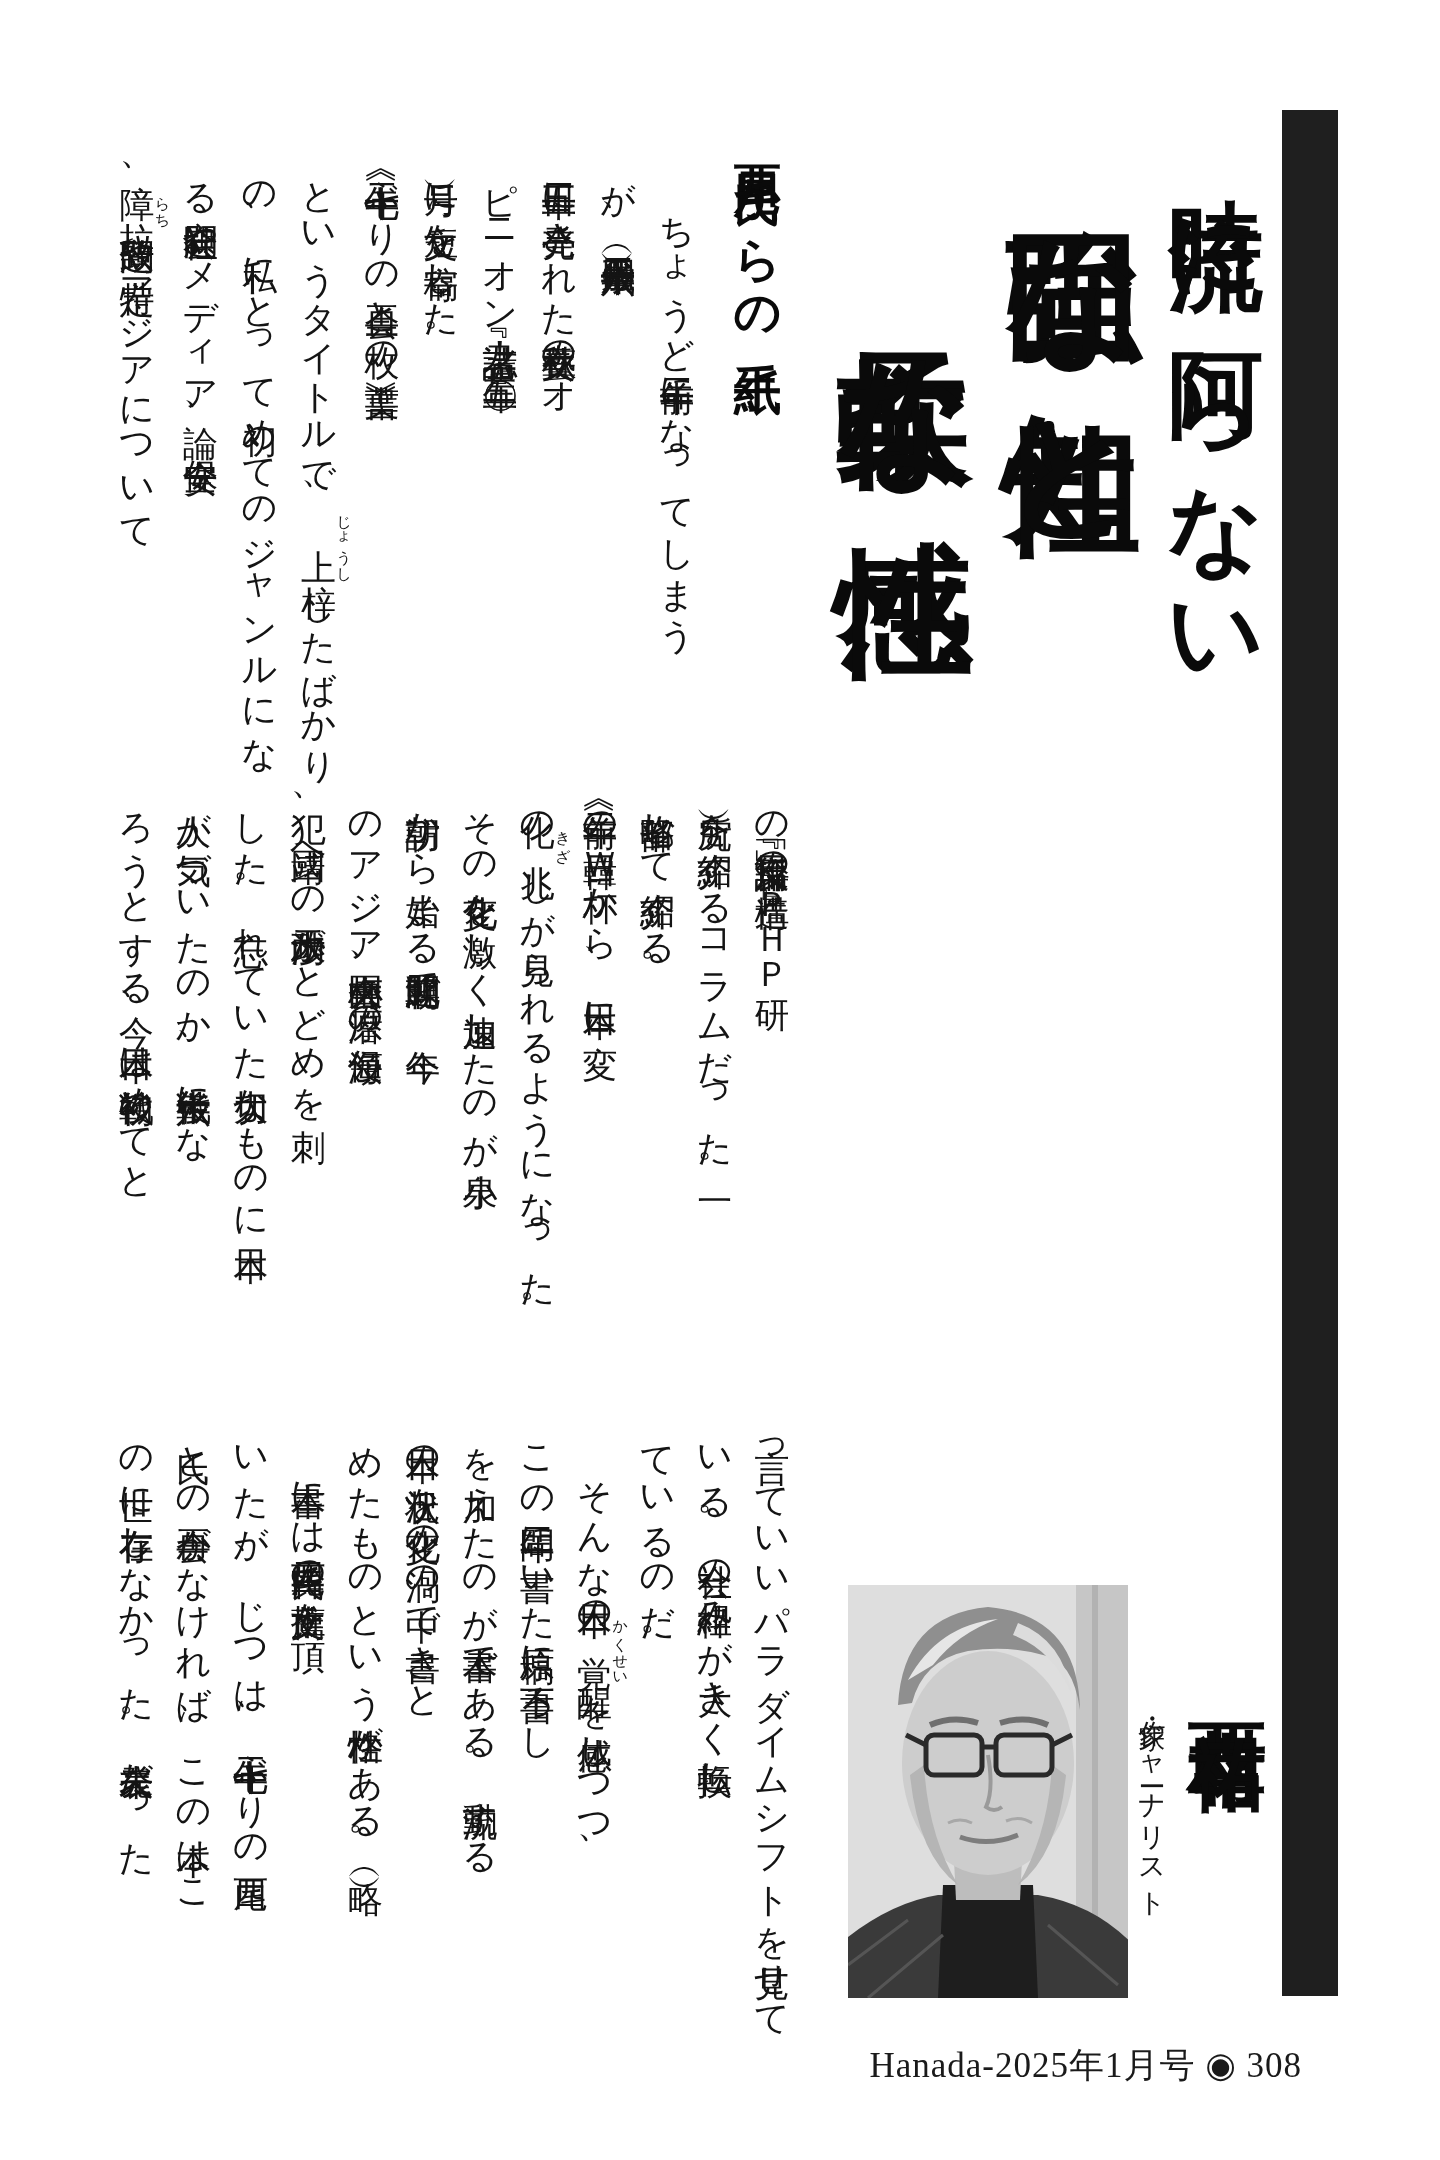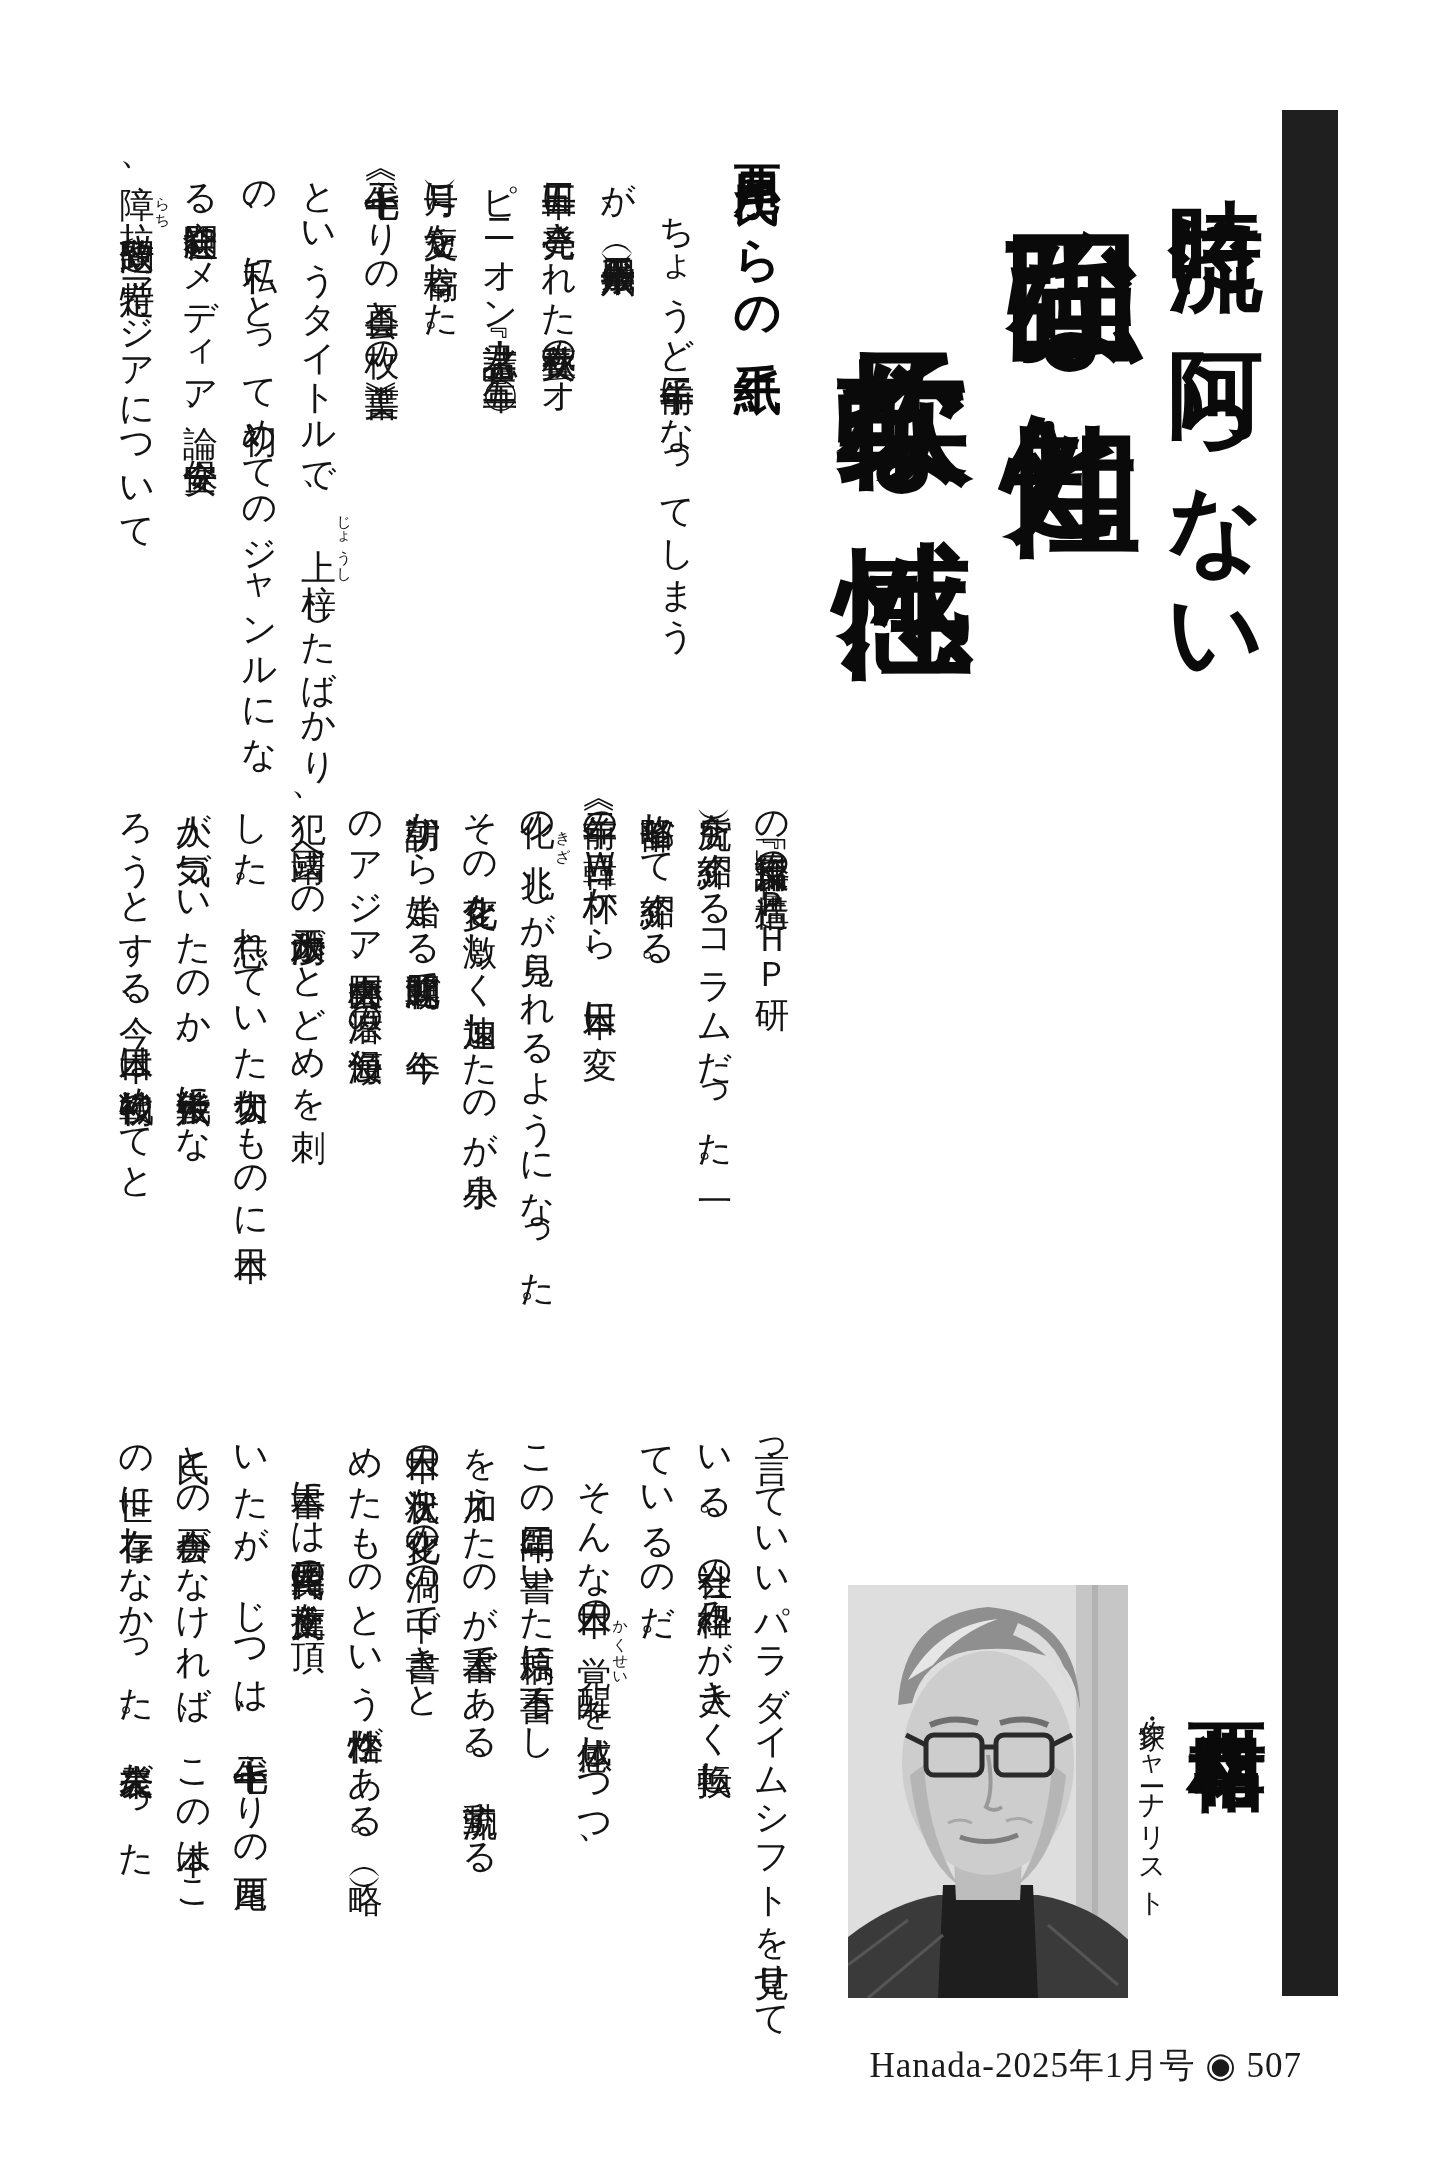--- a/index.html
+++ b/index.html
@@ -140,15 +140,15 @@
       <path d="M152 138 Q178 130 200 140" stroke="#6f6f6f" stroke-width="6" fill="none"></path>
       <path d="M140 170 Q146 205 138 222 Q146 228 154 222" stroke="#9a9a9a" stroke-width="4" fill="none"></path>
       <path d="M112 252 Q140 262 170 250" stroke="#7d7d7d" stroke-width="5" fill="none"></path>
       <path d="M100 238 Q112 232 124 238 M158 236 Q172 230 184 238" stroke="#a8a8a8" stroke-width="3" fill="none"></path>
     </svg>
   </figure>
 
   <div class="author-name">西村幸祐</div>
   <div class="author-title">作家・ジャーナリスト</div>
 
-  <div class="footer">Hanada-2025年1月号 ◉ 507</div>
+  <div class="footer">Hanada-2025年1月号 ◉ 308</div>
 
 </div>
 
 </body></html>

